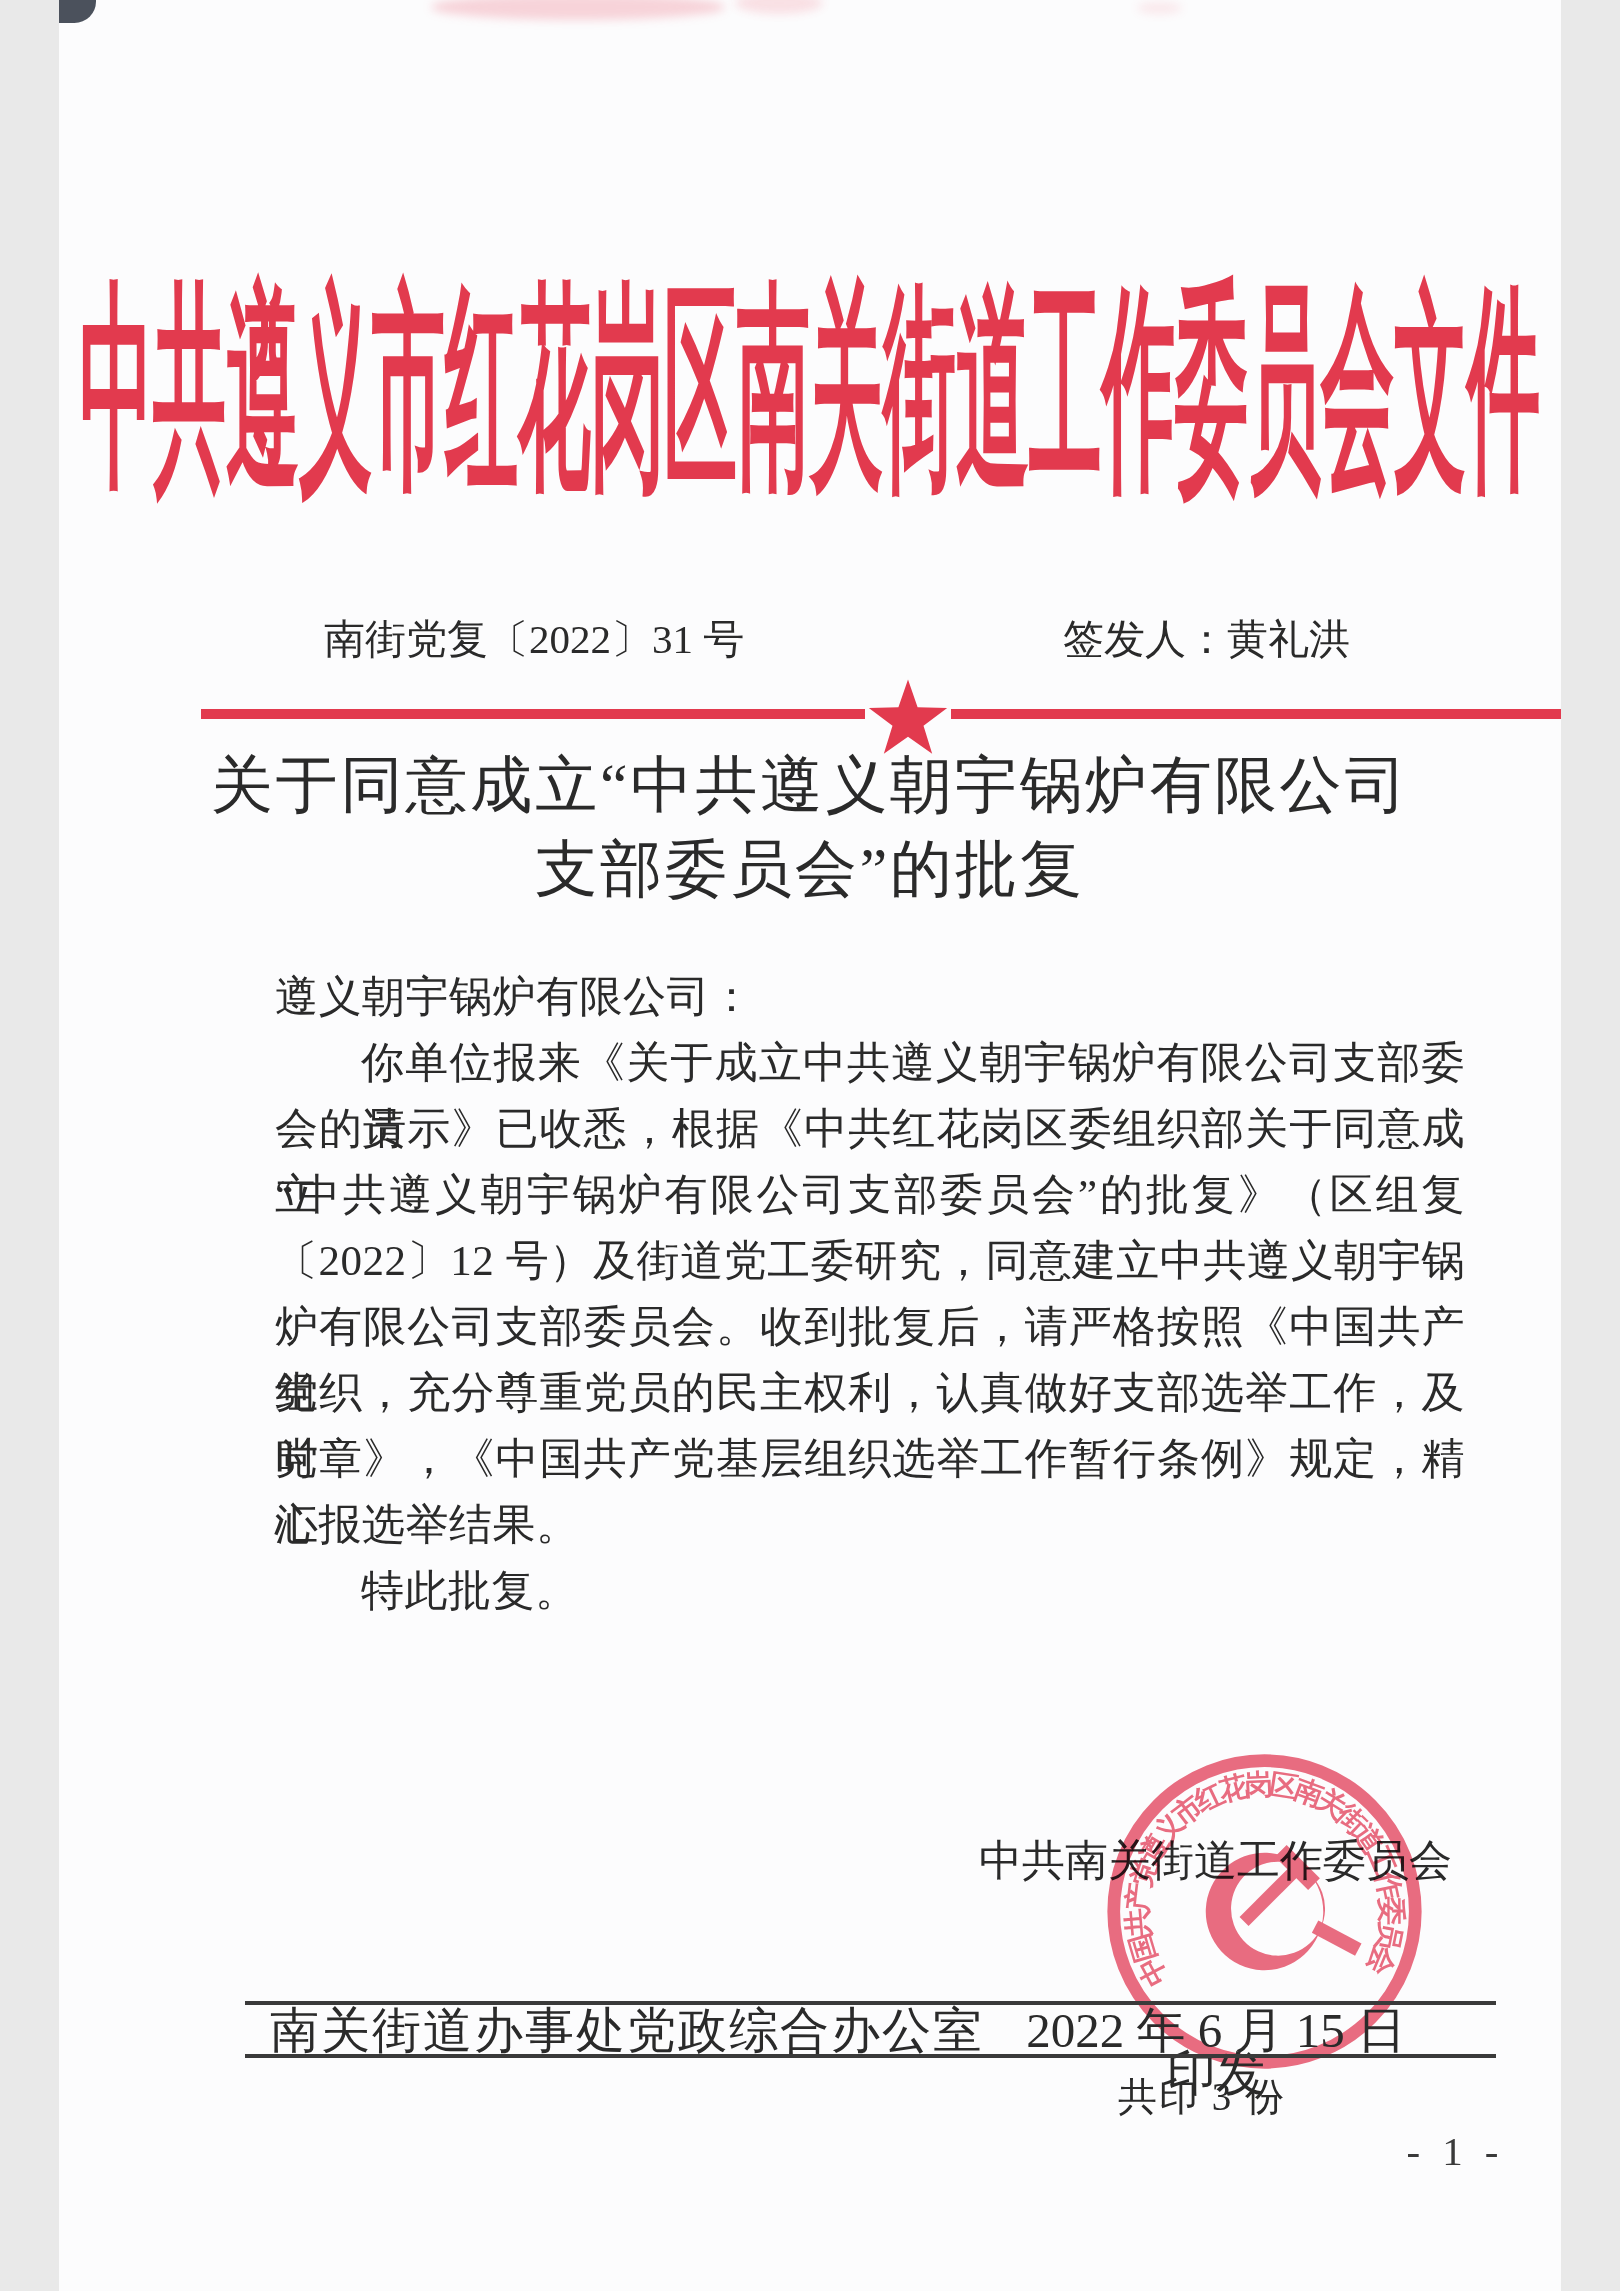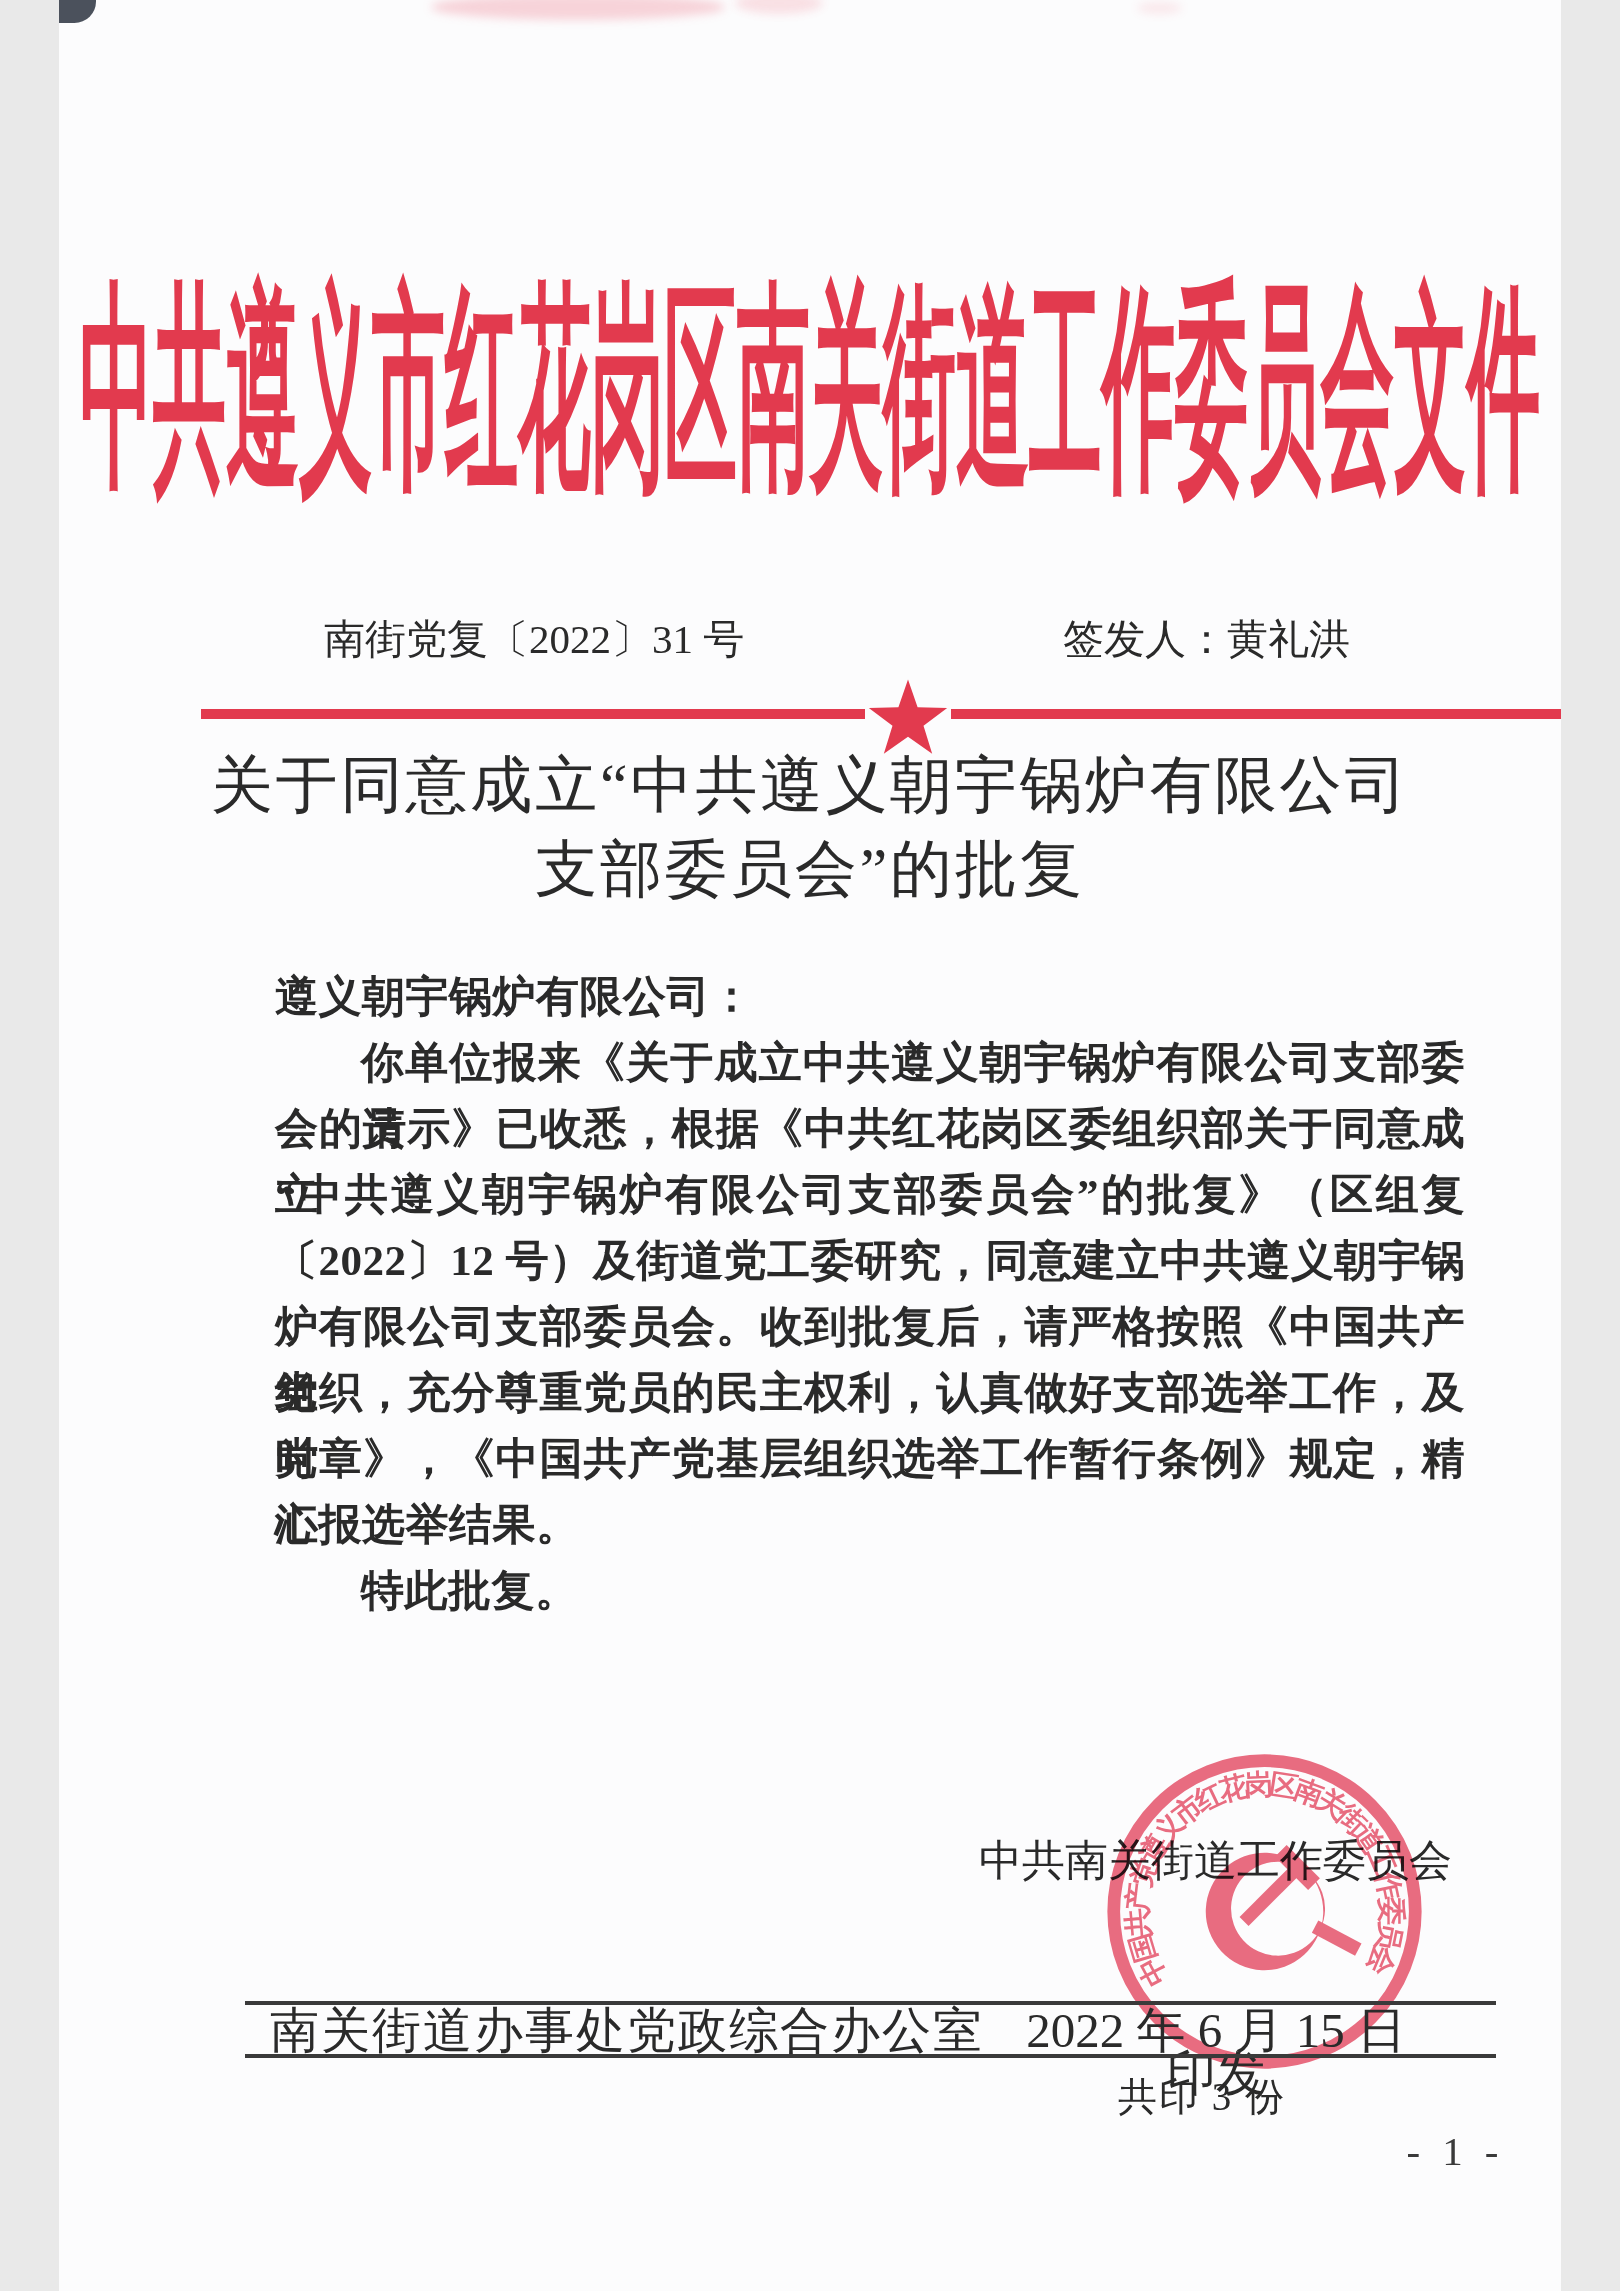--- a/index.html
+++ b/index.html
@@ -45,21 +45,21 @@
   .rule-star{left:806px;top:676px;width:86px;height:90px;}
 
   
   .doc-title{left:0;right:0;text-align:center;font-size:62px;font-weight:normal;
     letter-spacing:2.9px;line-height:69px;white-space:nowrap;}
   .doc-title.l1{top:751px;}
   .doc-title.l2{top:835px;}
 
   
   .body-block{left:216px;top:964px;width:1190px;font-size:43px;line-height:66px;}
-  .bline{height:66px;white-space:nowrap;letter-spacing:0.5px;font-weight:bold;}
+  .bline{height:66px;white-space:nowrap;letter-spacing:0.5px;}
   .bline.fill{white-space:normal;text-align:justify;text-align-last:justify;}
   .bline.indent{padding-left:86px;}
 
   
   .sig-block{left:882px;top:1825px;width:549px;text-align:center;
     font-size:43px;line-height:71px;}
 
   
   .seal{left:1042px;top:1748px;width:327px;height:327px;
     mix-blend-mode:multiply;opacity:.85;}

